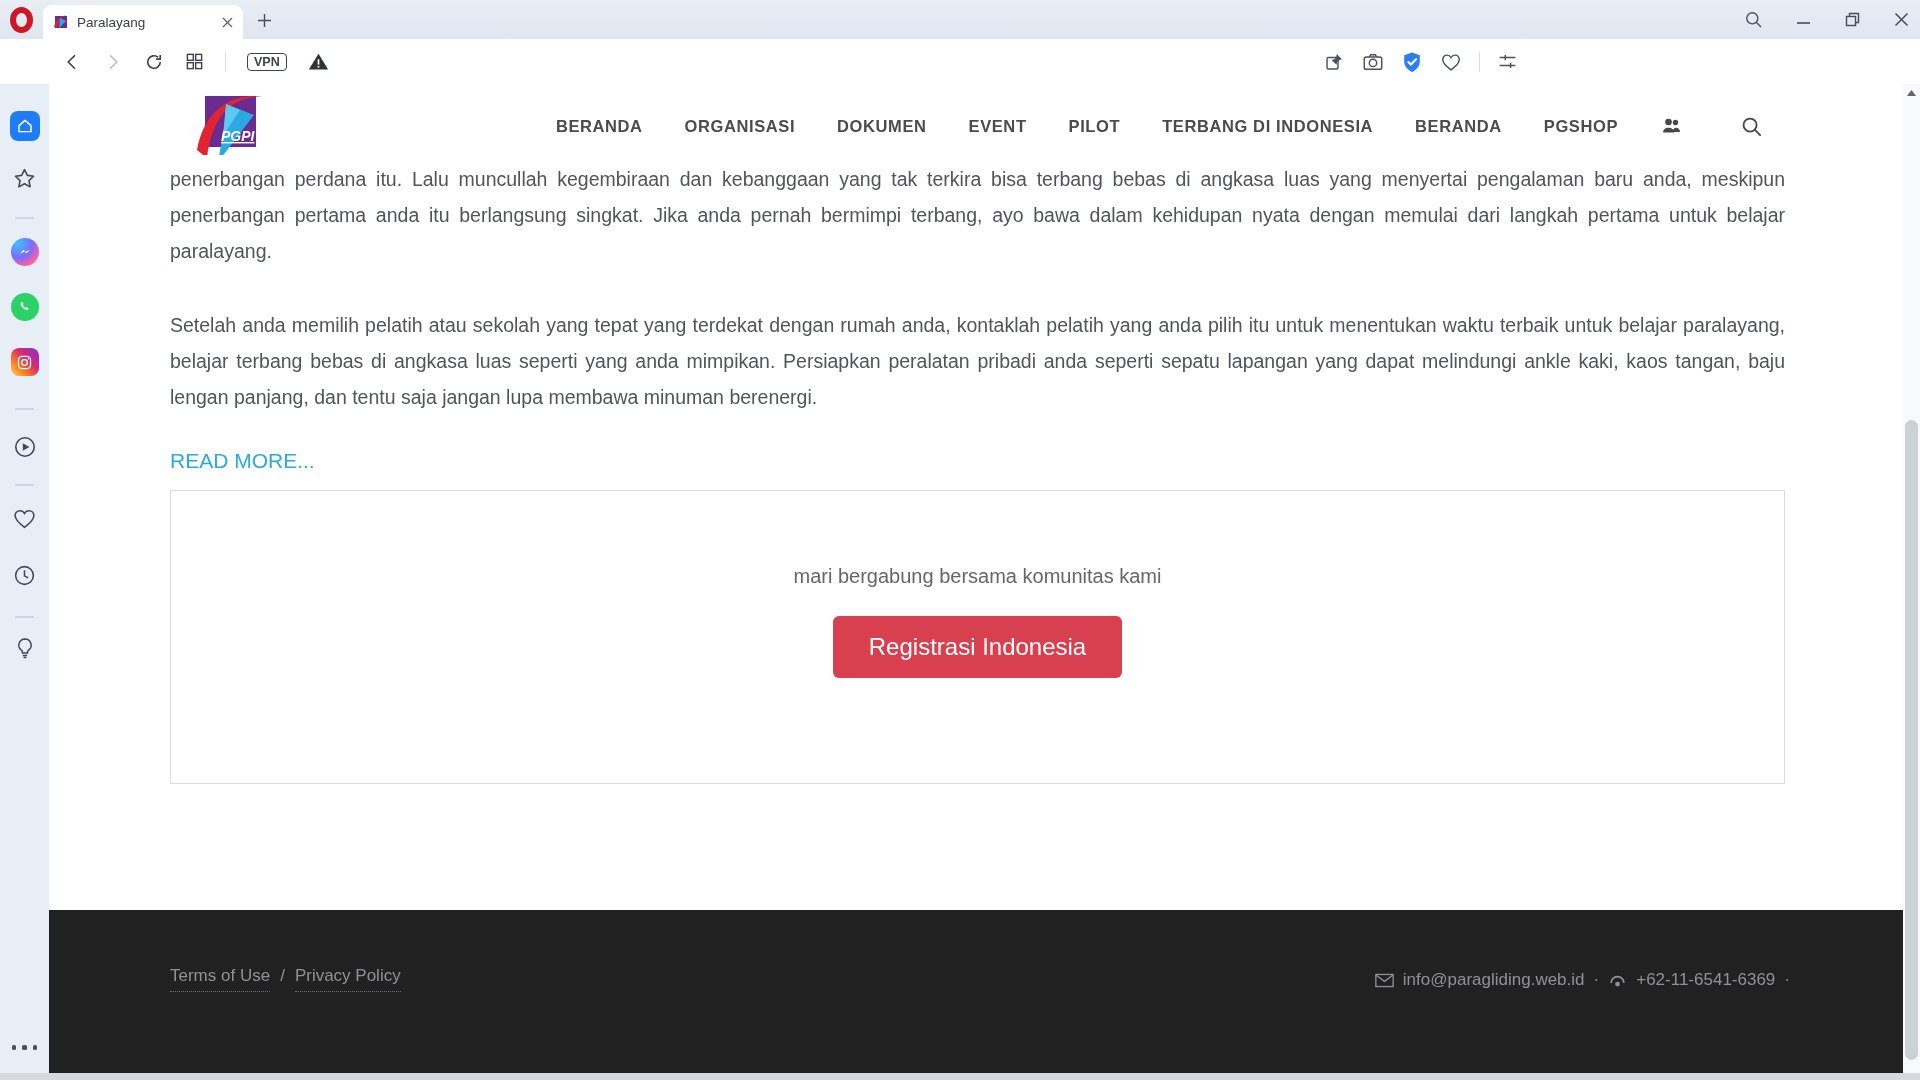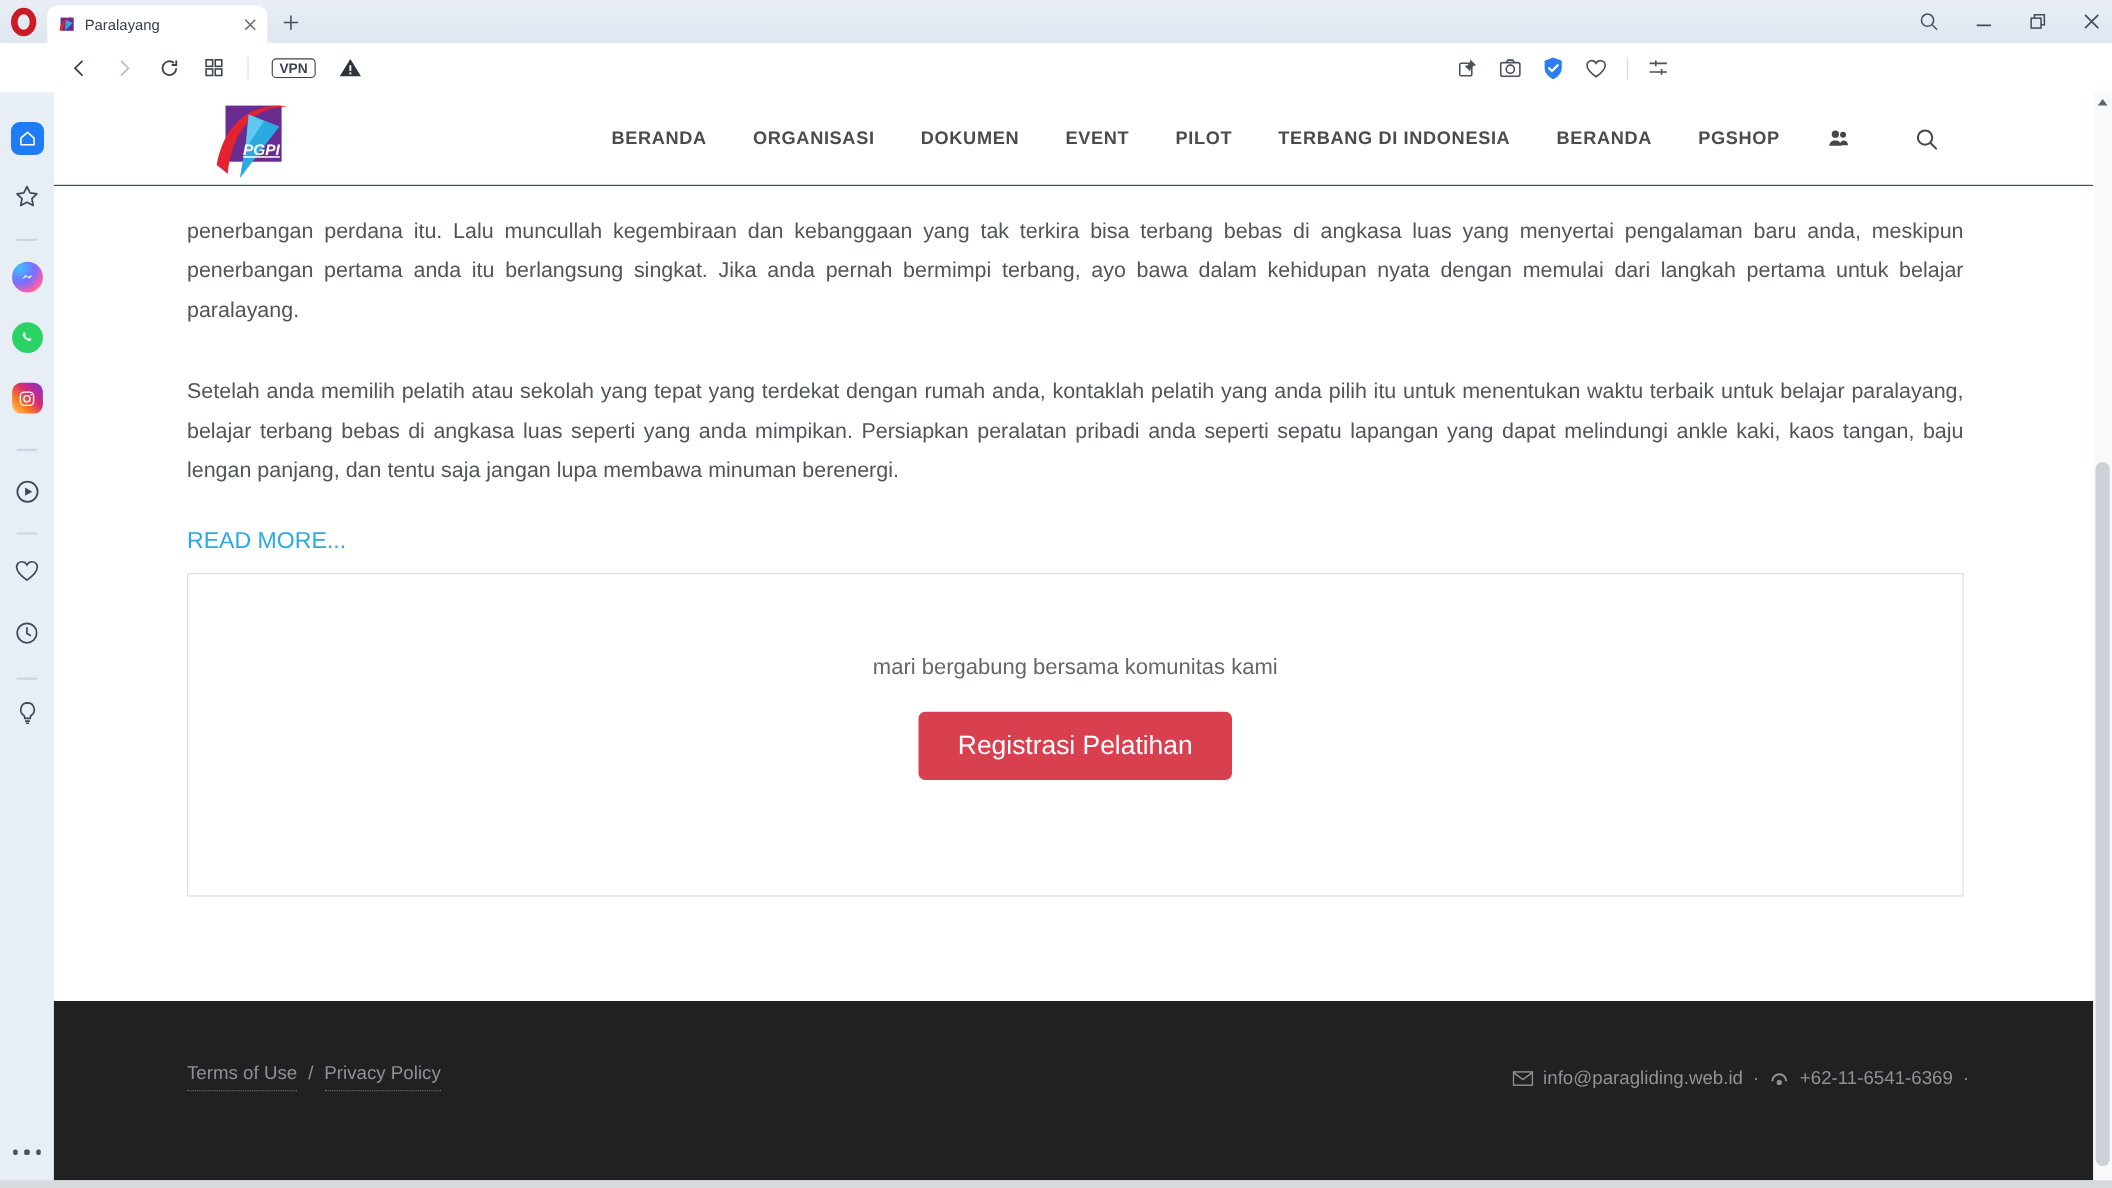--- a/index.html
+++ b/index.html
@@ -41,21 +41,21 @@
   .dots3 { display:flex; gap:6px; }
   .dots3 i { width:4.5px; height:4.5px; border-radius:1.5px; background:#49525c; }
 
   
   .site-header { position:absolute; left:49px; top:84px; width:1854px; height:85px; background:#fff; border-bottom:1px solid #0c4a6e; }
   .logo { position:absolute; left:147px; top:4px; }
   .nav { position:absolute; right:140px; top:0; height:84px; display:flex; align-items:center; gap:42px; }
   .nav-item { font-size:16.5px; font-weight:bold; letter-spacing:0.6px; color:#4b4b4b; white-space:nowrap; cursor:pointer; }
 
   
-  .article { position:absolute; left:49px; top:186px; width:1854px; height:741px; background:#fff; padding:6px 118px 0 121px; }
+  .article { position:absolute; left:49px; top:155px; width:1854px; height:741px; background:#fff; padding:6px 118px 0 121px; }
   .para { font-size:19.5px; line-height:36px; color:#50555b; text-align:justify; }
   .para + .para { margin-top:38px; }
   .read-more { margin-top:34px; font-size:21px; color:#29abe2; cursor:pointer; }
   .cta-box { margin-top:17px; width:1615px; height:294px; border:1px solid #dcdcdc; background:#fff; text-align:center; padding-top:58px; }
   .cta-heading { font-size:29px; font-weight:bold; letter-spacing:0.2px; color:#3c4049; }
   .cta-heading .email { color:#e23b50; }
   .cta-sub { margin-top:16px; font-size:20px; color:#63666b; }
   .cta-btn { margin-top:28px; display:inline-block; background:#d9404f; color:#fff; font-size:24px;
              padding:17px 36px; border-radius:6px; border:none; cursor:pointer; font-family:"Liberation Sans",sans-serif; }
 
@@ -317,21 +317,21 @@
     </div>
   </div>
 
   <div class="article">
     <p class="para">penerbangan perdana itu. Lalu muncullah kegembiraan dan kebanggaan yang tak terkira bisa terbang bebas di angkasa luas yang menyertai pengalaman baru anda, meskipun penerbangan pertama anda itu berlangsung singkat. Jika anda pernah bermimpi terbang, ayo bawa dalam kehidupan nyata dengan memulai dari langkah pertama untuk belajar paralayang.</p>
     <p class="para">Setelah anda memilih pelatih atau sekolah yang tepat yang terdekat dengan rumah anda, kontaklah pelatih yang anda pilih itu untuk menentukan waktu terbaik untuk belajar paralayang, belajar terbang bebas di angkasa luas seperti yang anda mimpikan. Persiapkan peralatan pribadi anda seperti sepatu lapangan yang dapat melindungi ankle kaki, kaos tangan, baju lengan panjang, dan tentu saja jangan lupa membawa minuman berenergi.</p>
     <div class="read-more">READ MORE...</div>
 
     <div class="cta-box">
       <div class="cta-sub">mari bergabung bersama komunitas kami</div>
-      <button class="cta-btn">Registrasi Pelatihan</button>
+      <button class="cta-btn">Registrasi Indonesia</button>
     </div>
   </div>
 
   <div class="site-footer">
     <div class="foot-left">
       <div class="foot-links">
         <span class="foot-link">Terms of Use</span>
         <span>/</span>
         <span class="foot-link">Privacy Policy</span>
       </div>

